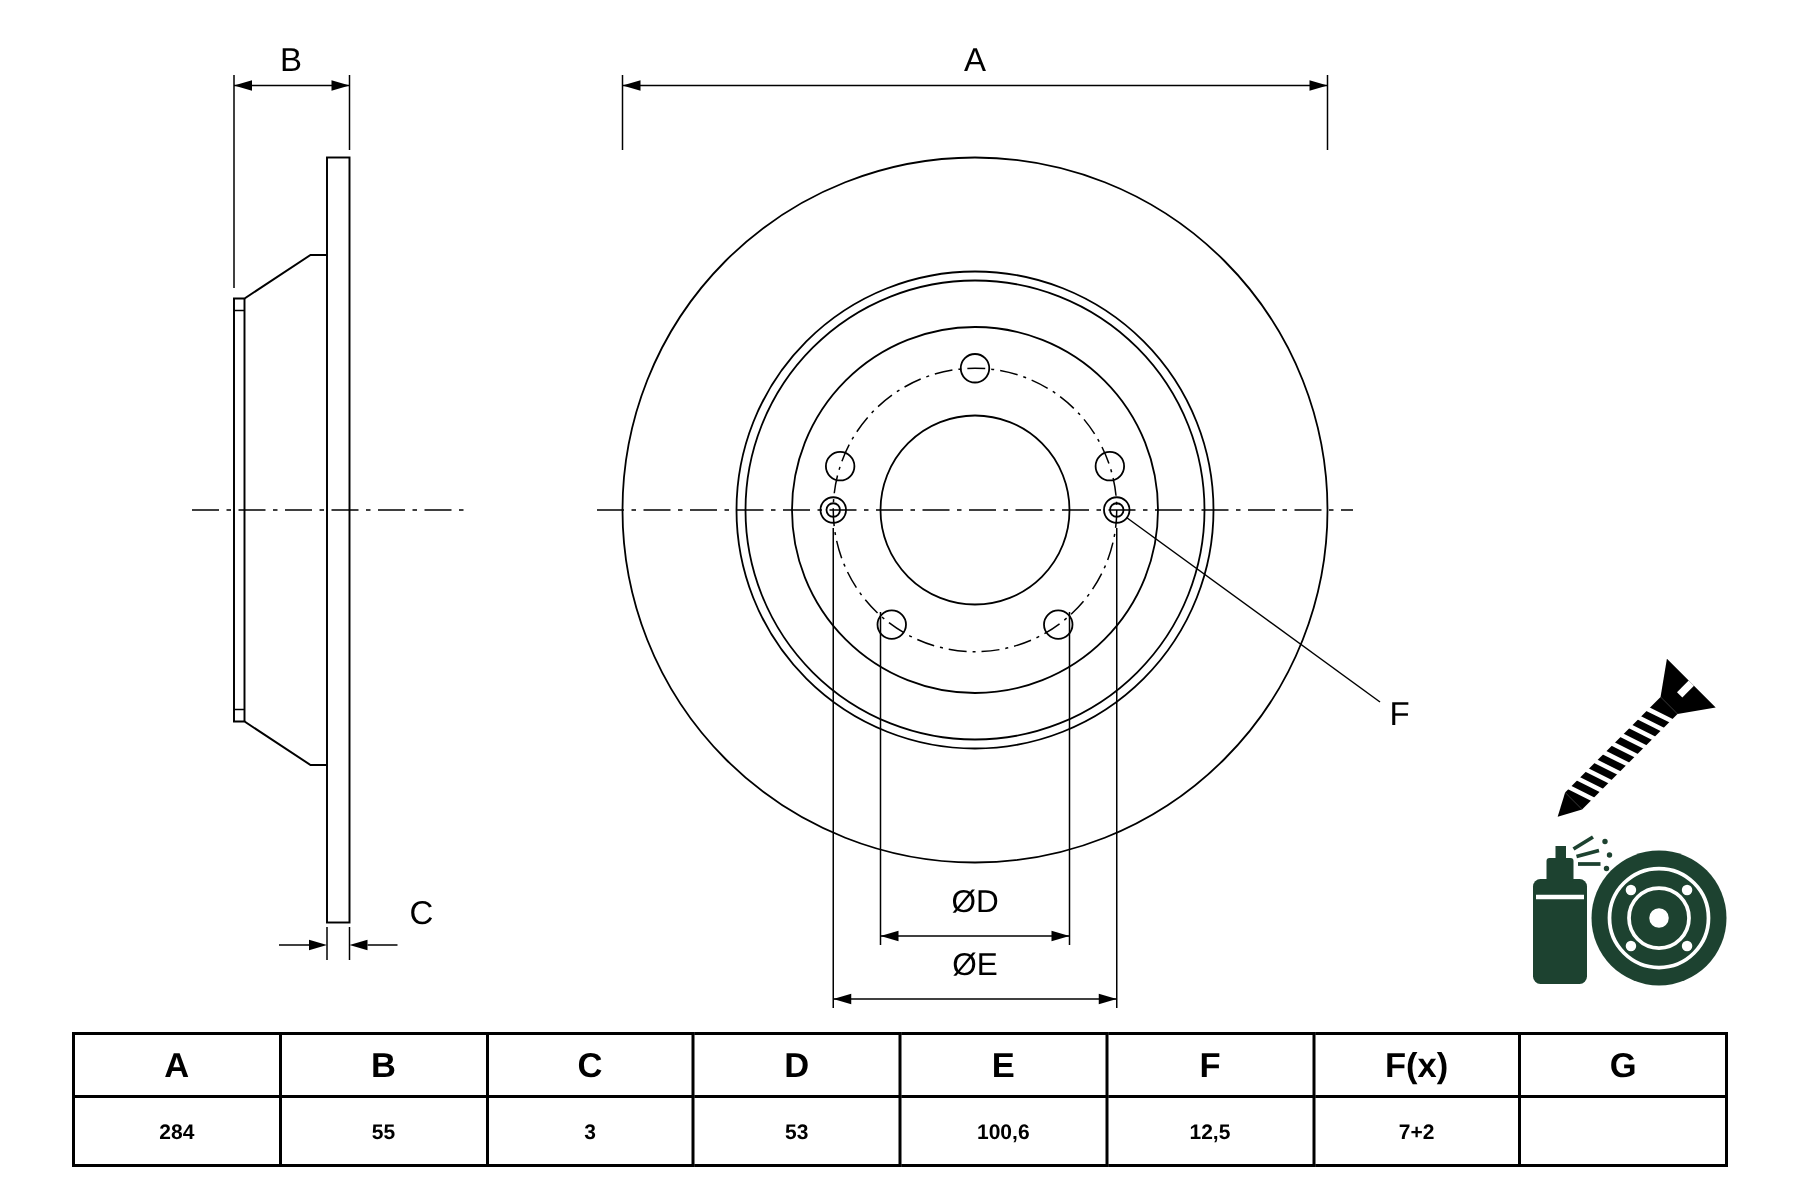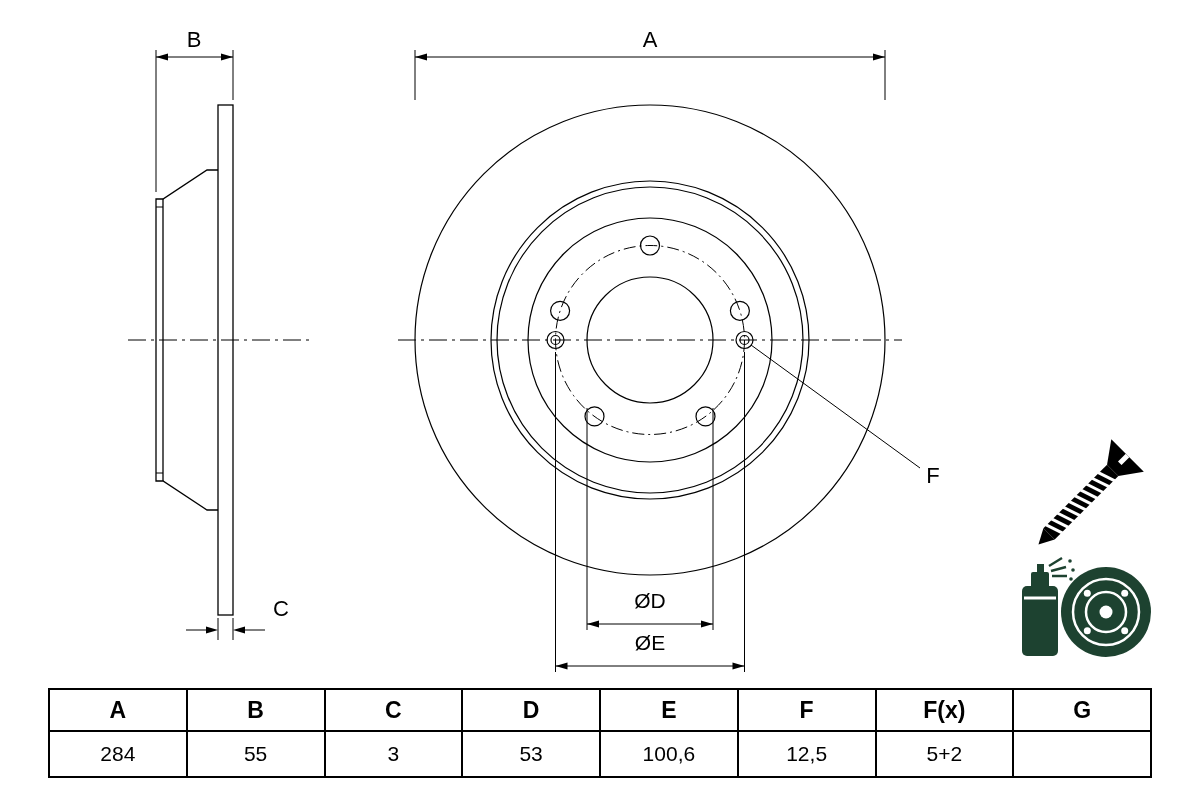--- a/index.html
+++ b/index.html
@@ -6,21 +6,21 @@
   .stage{position:relative;width:1200px;height:800px;background:#fff;overflow:hidden;
          font-family:"Liberation Sans",sans-serif;}
   svg text{font-family:"Liberation Sans",sans-serif;fill:#000;}
   .dim-label{font-size:22px;}
   .dia-label{font-size:21px;}
   .dim-table{position:absolute;left:48px;top:688px;width:1104px;border-collapse:collapse;
              table-layout:fixed;}
   .dim-table th,.dim-table td{border:2px solid #000;text-align:center;vertical-align:middle;
              font-family:"Liberation Sans",sans-serif;color:#000;background:#fff;}
   .dim-table th{height:38px;font-size:23px;font-weight:bold;}
-  .dim-table td{height:42px;font-size:21px;font-weight:normal;}
+  .dim-table td{height:42px;font-size:14px;font-weight:bold;}
 </style>
 </head>
 <body>
 
 <div class="stage">
 
   <svg width="1200" height="690" viewBox="0 0 1200 690">
 
     <g stroke="#000" stroke-width="1" stroke-dasharray="18 5 3 5" fill="none">
       <line x1="128" y1="340" x2="312" y2="340"></line>
@@ -166,19 +166,19 @@
       <th>F(x)</th>
       <th>G</th>
     </tr>
     <tr>
       <td>284</td>
       <td>55</td>
       <td>3</td>
       <td>53</td>
       <td>100,6</td>
       <td>12,5</td>
-      <td>5+2</td>
+      <td>7+2</td>
       <td></td>
     </tr>
   </tbody>
     </table>
 
 </div>
 
 </body></html>

